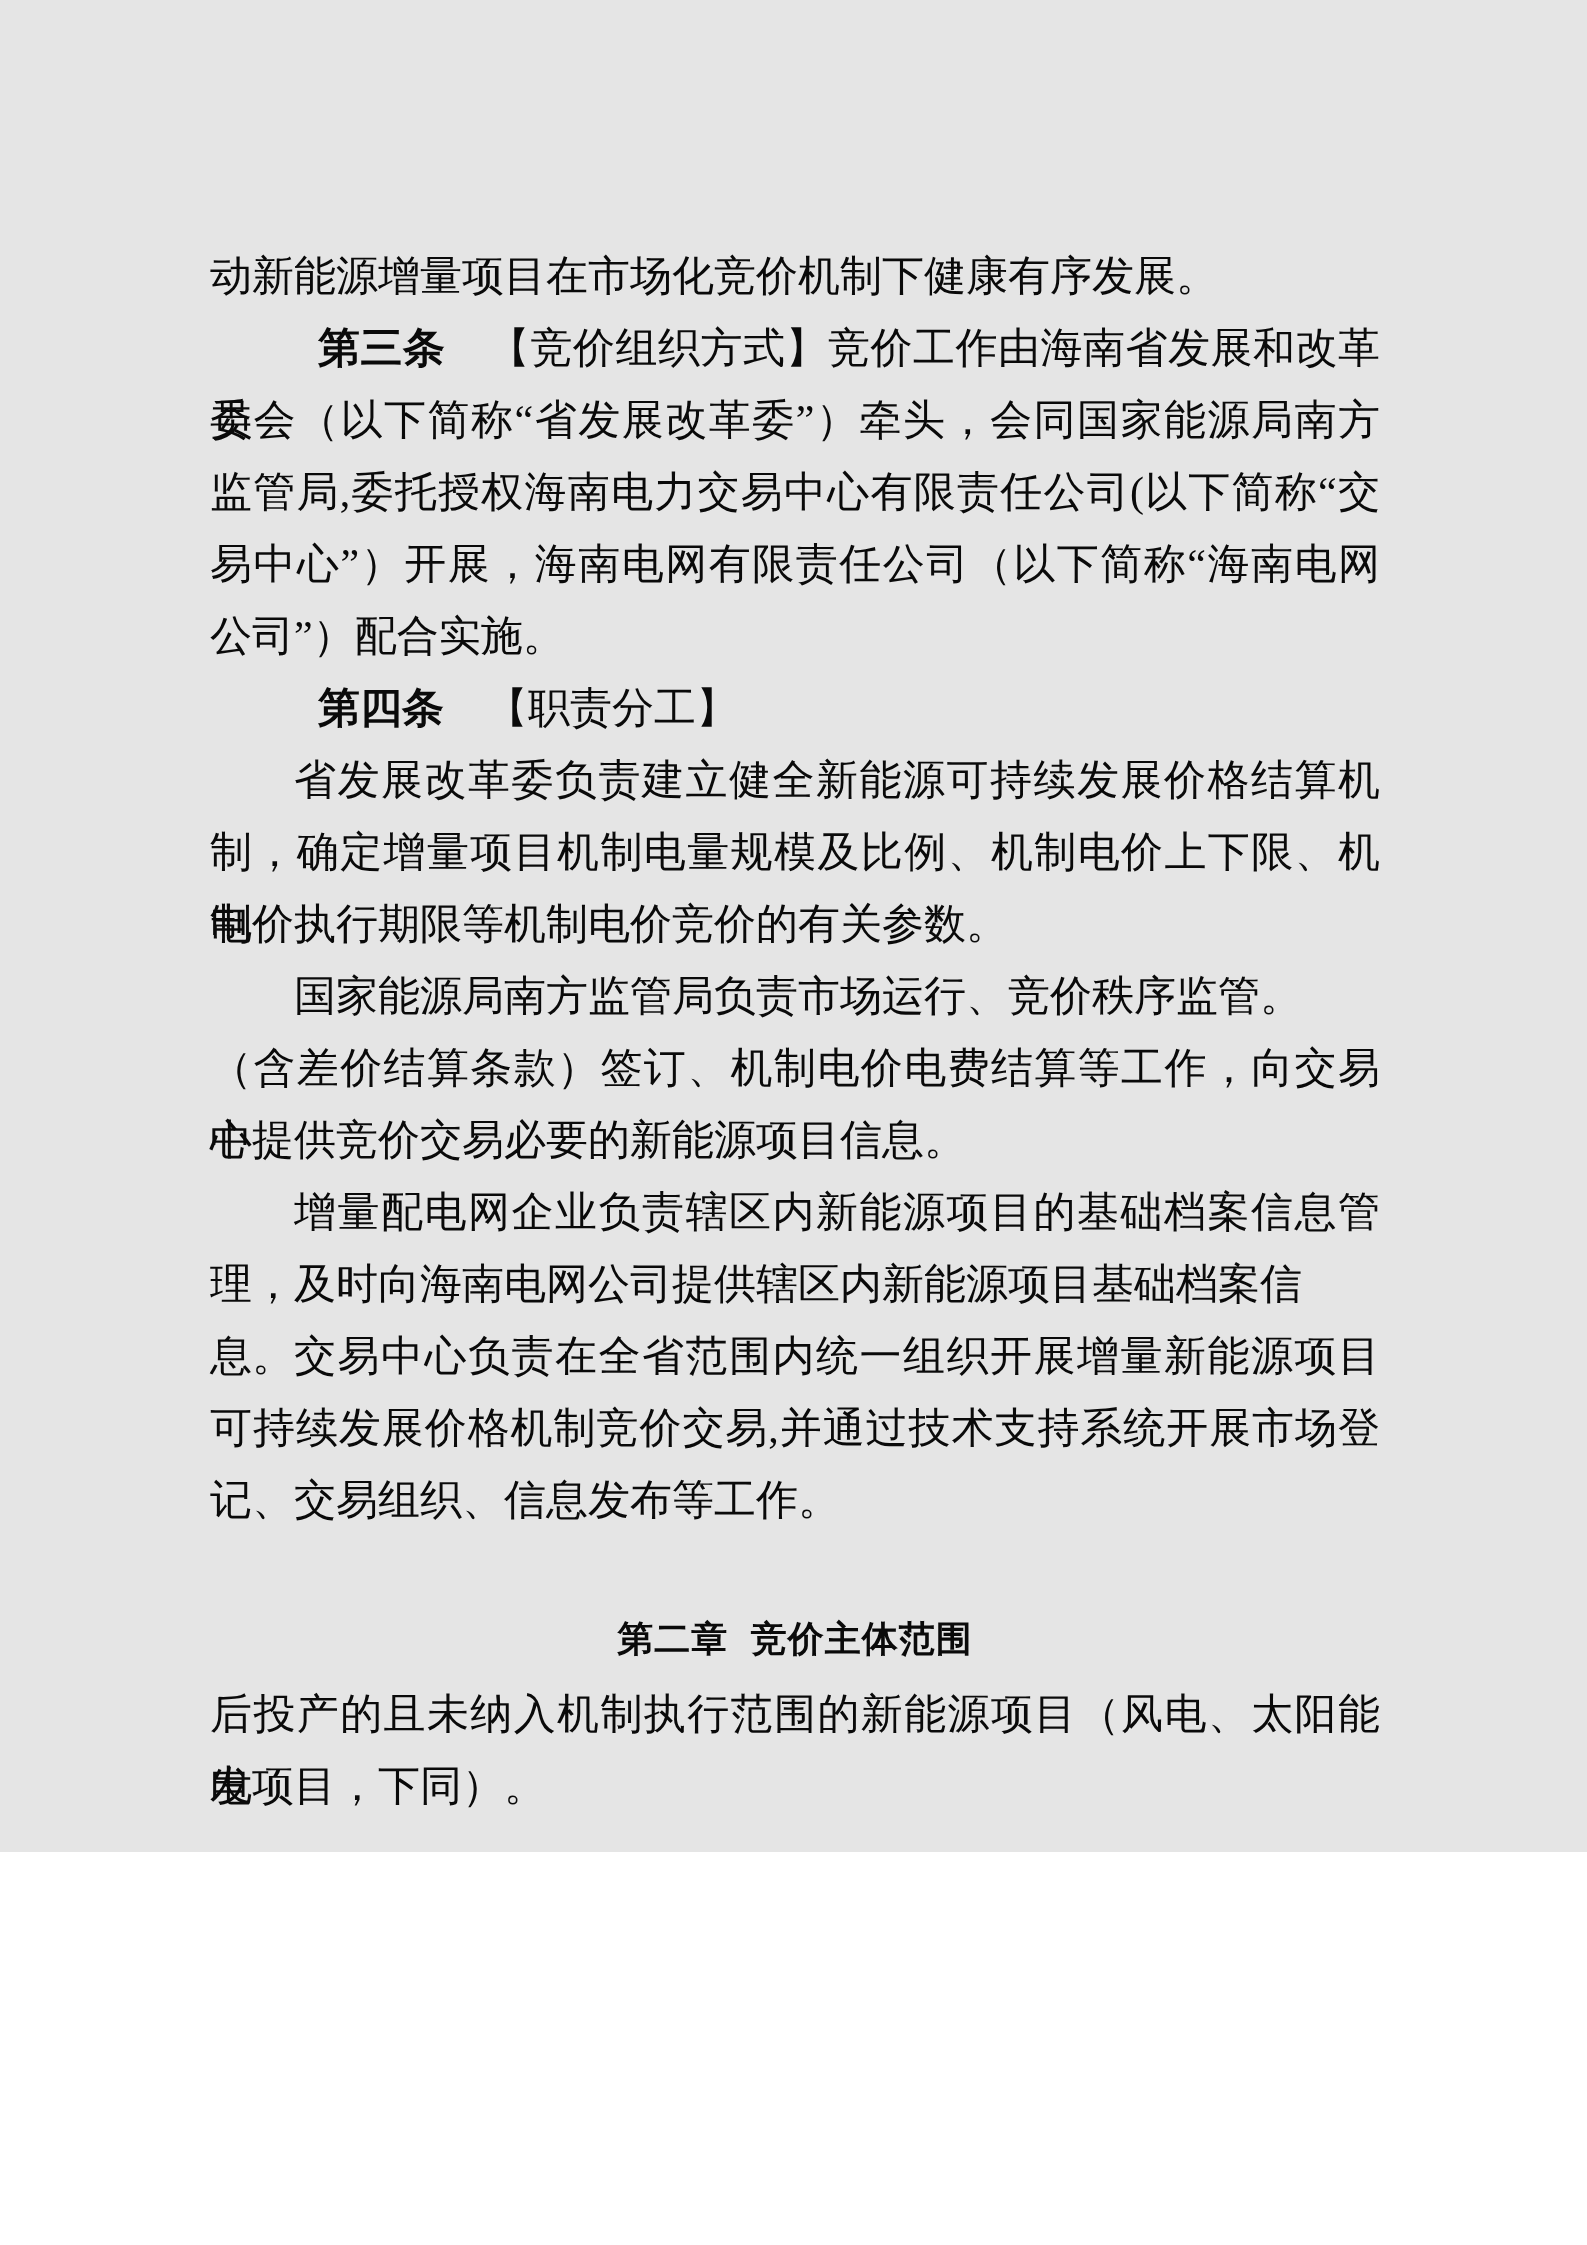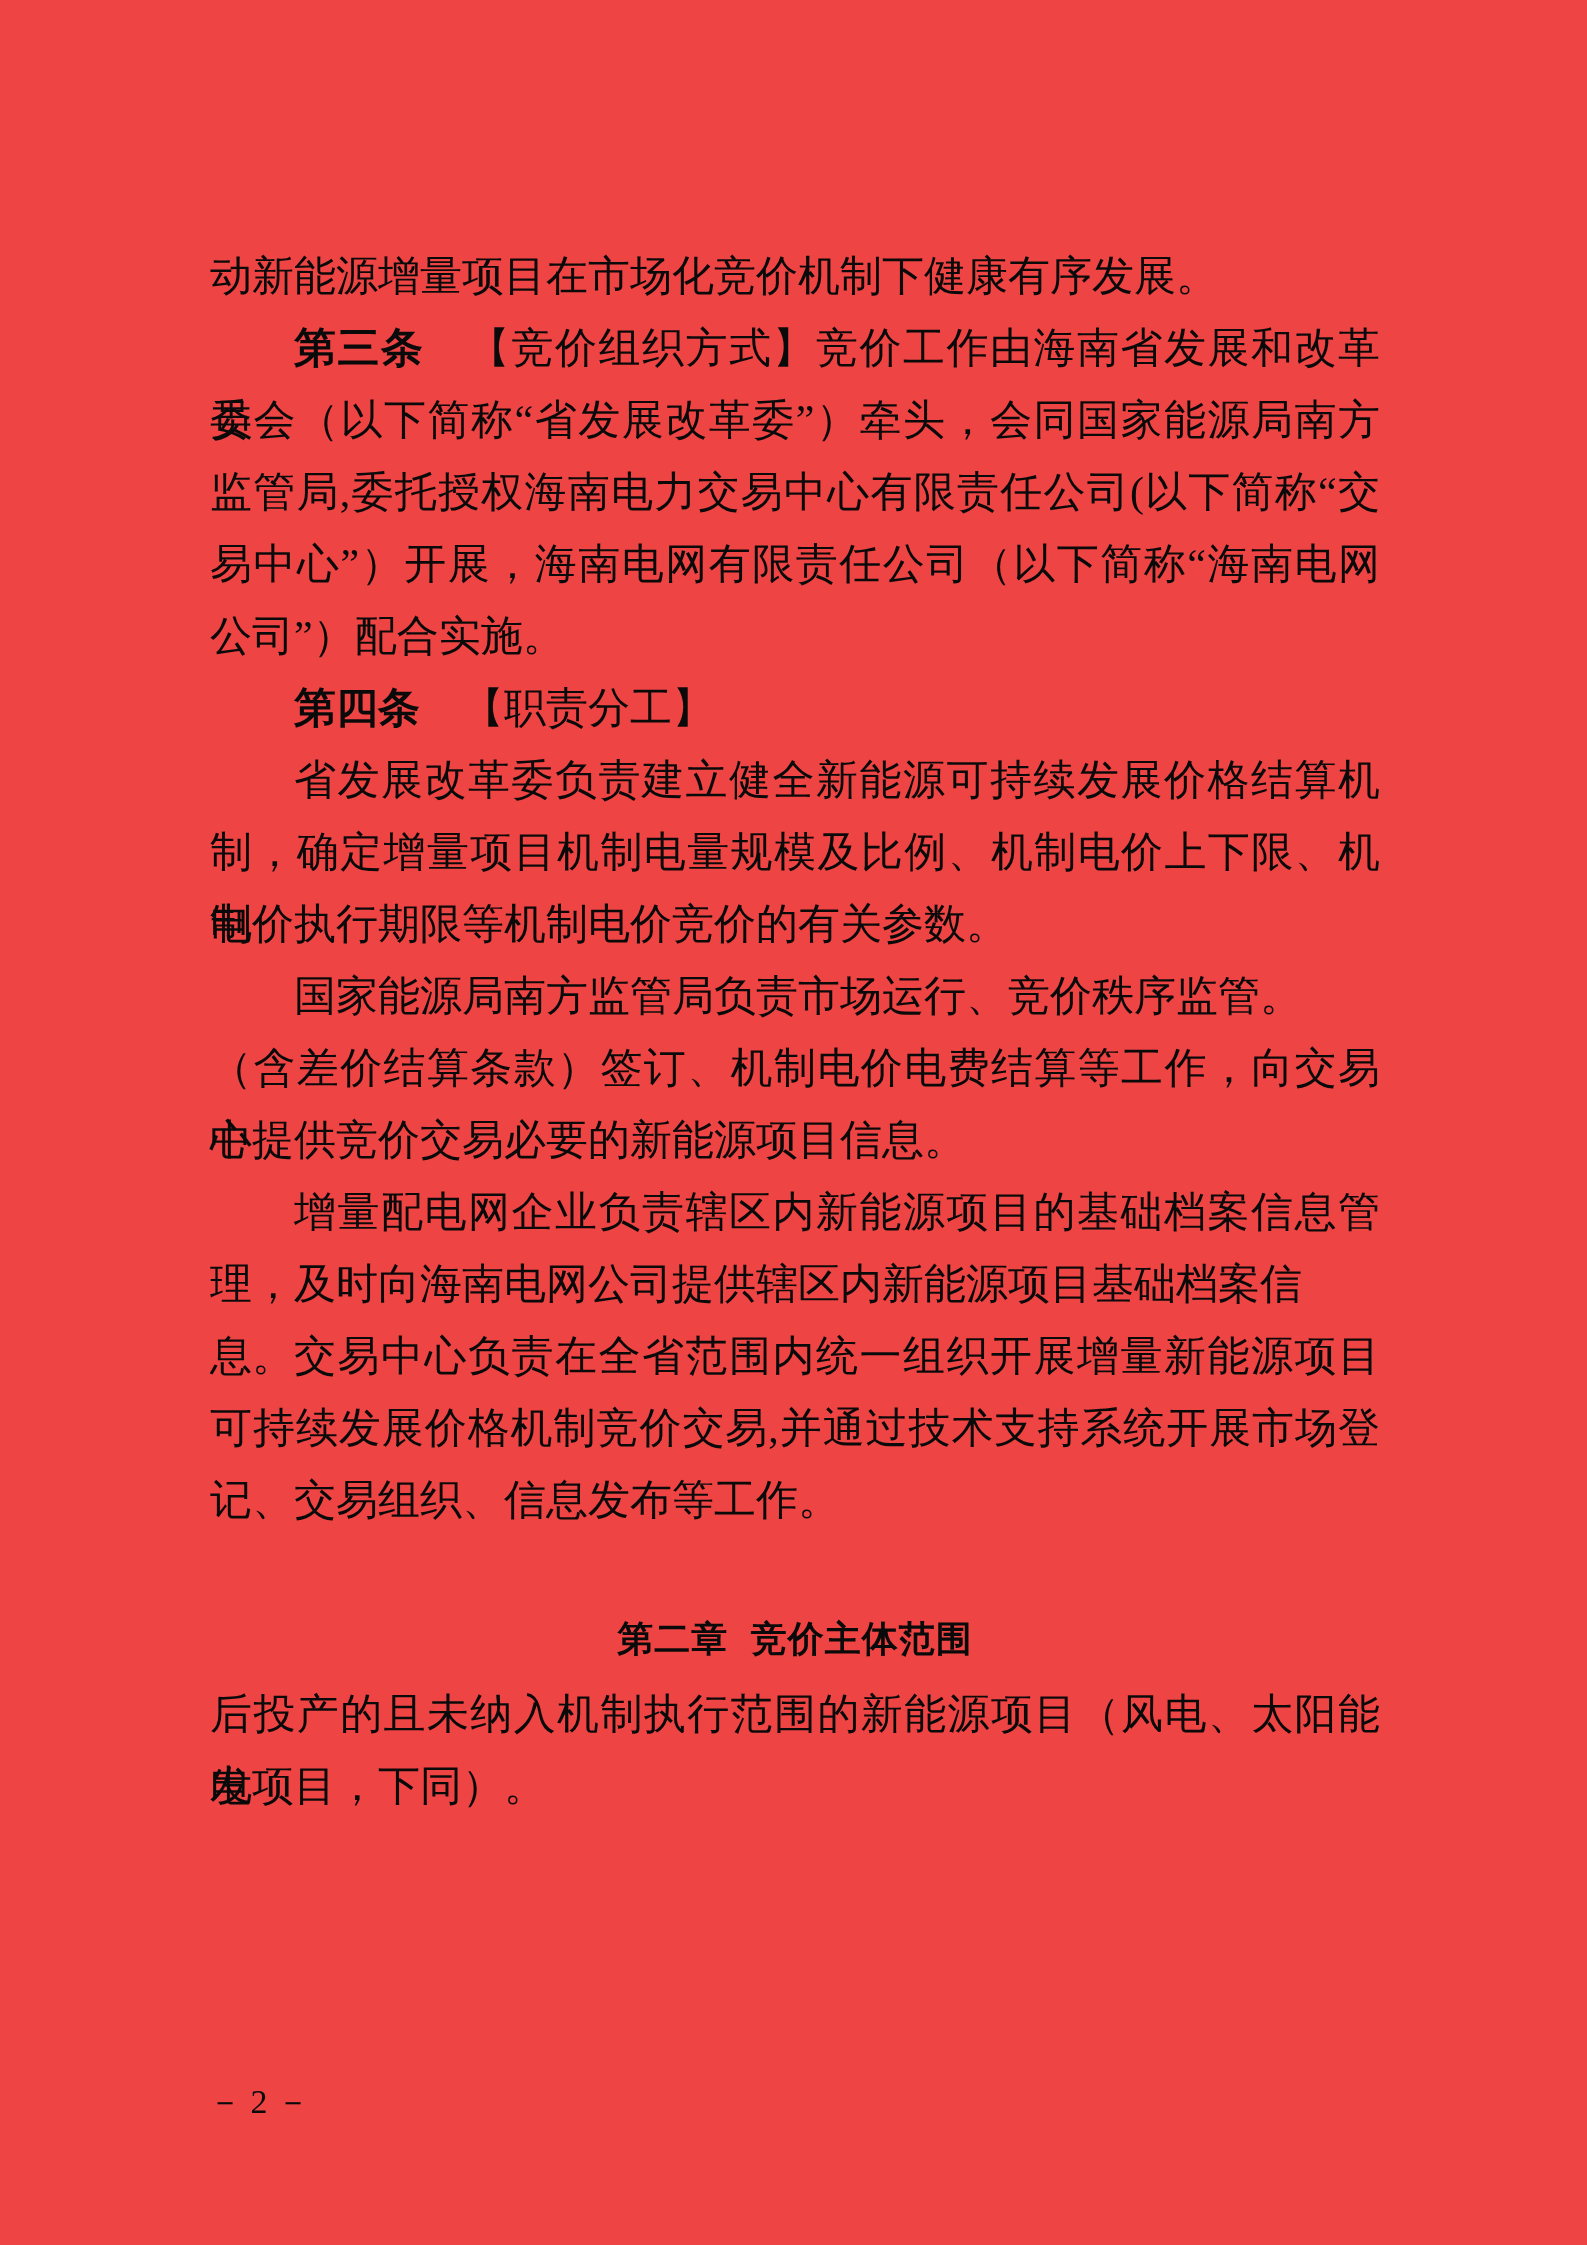--- a/index.html
+++ b/index.html
@@ -1,20 +1,20 @@
 <!DOCTYPE html>
 <html><head>
 <meta charset="utf-8">
 <style>
   html, body { margin: 0; padding: 0; background: #ffffff; }
   .page {
     position: relative;
     width: 1587px;
-    height: 2245px;
-    background: #ef4444;
+    height: 1852px;
+    background: #e5e5e5;
     overflow: hidden;
     font-family: "Liberation Serif", "DejaVu Serif", serif;
     color: #0a0a0a;
   }
   .text-block {
     position: absolute;
     left: 210px;
     top: 240px;
     width: 1170px;
   }
@@ -24,21 +24,21 @@
     font-size: 42px;
     letter-spacing: 0;
     text-align: left;
   }
   .line.justify {
     text-align: justify;
     text-align-last: justify;
     text-justify: inter-character;
   }
   .line.indent { text-indent: 84px; }
-  .seg-bold { font-weight: bold; }
+  .seg-bold { font-weight: bold; margin-left: 24px; }
   .chapter {
     margin-top: 70px;
     height: 72px;
     line-height: 72px;
     font-size: 36px;
     font-weight: bold;
     text-align: center;
     font-family: Liberation Mono, monospace;
     letter-spacing: 1px;
   }

